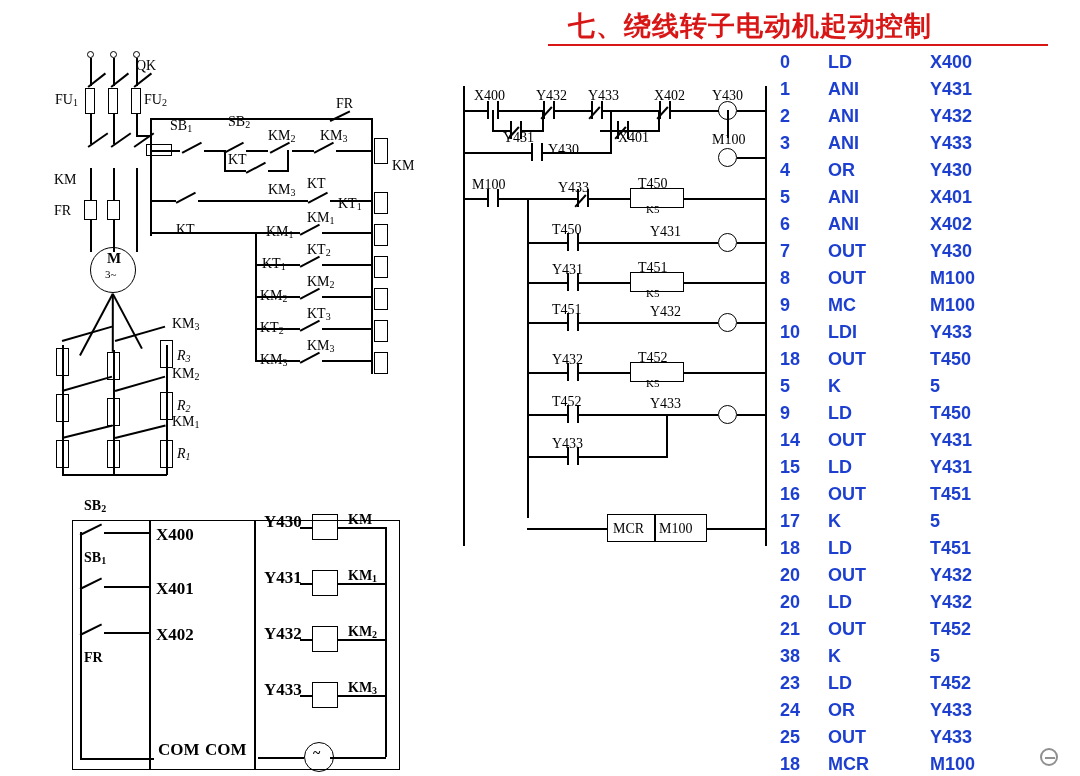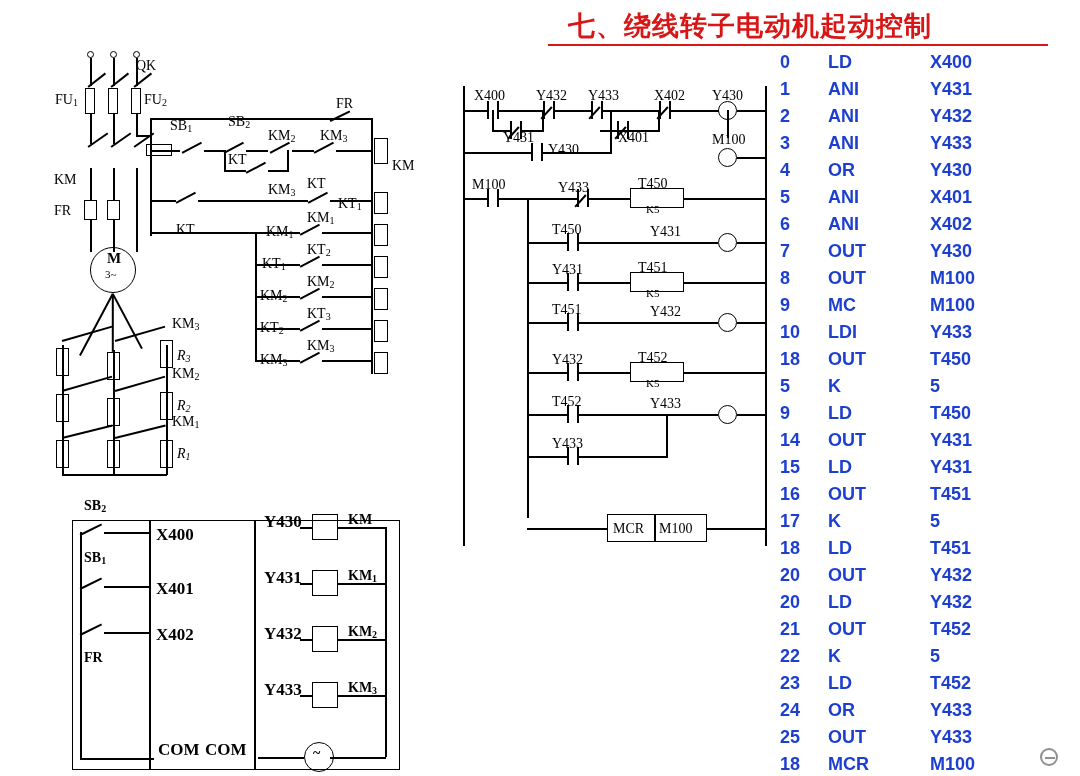--- a/index.html
+++ b/index.html
@@ -575,21 +575,21 @@
       <span class="num">20</span>
       <span class="op">LD</span>
       <span class="arg">Y432</span>
     </div>
     <div class="prog-row">
       <span class="num">21</span>
       <span class="op">OUT</span>
       <span class="arg">T452</span>
     </div>
     <div class="prog-row">
-      <span class="num">22</span>
+      <span class="num">38</span>
       <span class="op">K</span>
       <span class="arg">5</span>
     </div>
     <div class="prog-row">
       <span class="num">23</span>
       <span class="op">LD</span>
       <span class="arg">T452</span>
     </div>
     <div class="prog-row">
       <span class="num">24</span>

